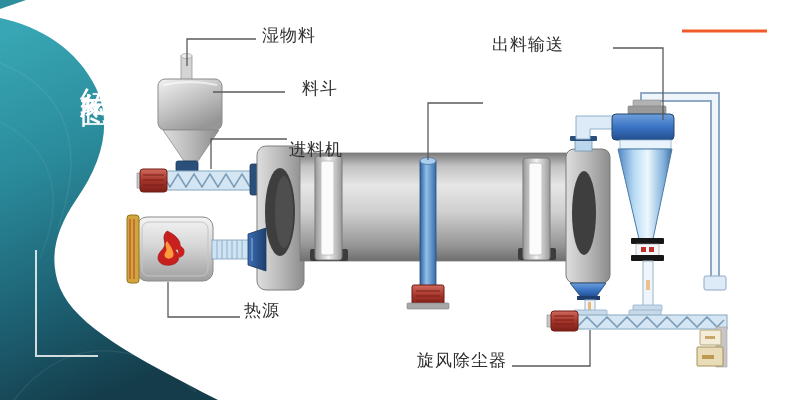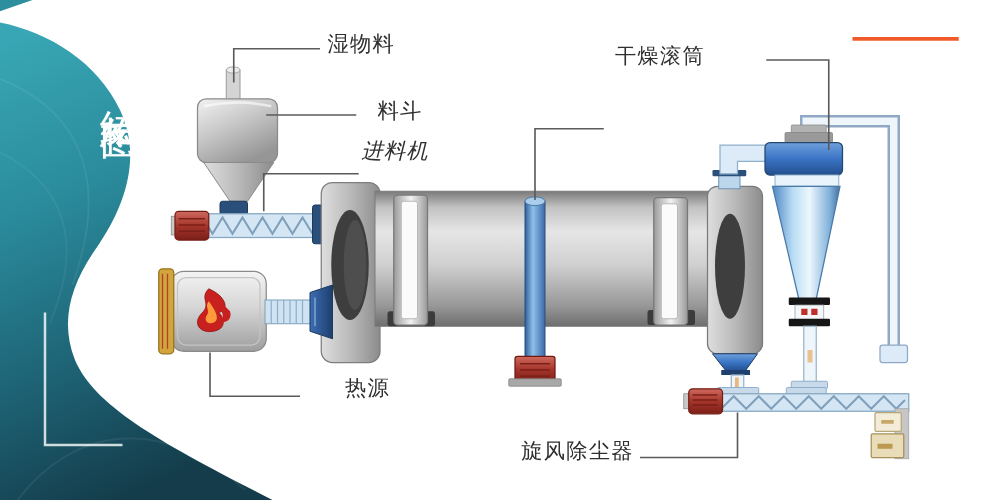--- a/index.html
+++ b/index.html
@@ -12,24 +12,24 @@
     position:absolute;left:74px;top:62px;writing-mode:vertical-rl;
     font-size:31px;letter-spacing:6px;color:#ffffff;font-weight:400;z-index:4;
     text-shadow:0 0 1px rgba(255,255,255,.4);
   }
   .lbl{
     position:absolute;z-index:4;font-size:17px;color:#2f2f2f;letter-spacing:1px;
     white-space:nowrap;line-height:1.1;text-align:center;
   }
   .lbl-wet{left:262px;top:27px;}
   .lbl-hopper{left:302px;top:80px;}
-  .lbl-feeder{left:289px;top:112px;font-style:italic;}
+  .lbl-feeder{left:289px;top:141px;}
   .lbl-drum{left:486px;top:91px;}
   .lbl-cyclone{left:492px;top:36px;}
-  .lbl-heat{left:244px;top:302px;margin-left:32px;}
+  .lbl-heat{left:244px;top:302px;}
   .lbl-out{left:417px;top:352px;}
 </style>
 </head>
 <body>
 
 <div class="canvas">
 
 <svg width="800" height="400" viewBox="0 0 800 400">
   <defs>
     <linearGradient id="tealGrad" x1="0.2" y1="0" x2="0.45" y2="1">
@@ -234,16 +234,16 @@
     <polyline points="168,282 168,317 240,317"></polyline>
     <polyline points="590,330 590,366 512,366"></polyline>
   </g>
 </svg>
 
   <div class="vtitle">结构图</div>
 
   <div class="lbl lbl-wet">湿物料</div>
   <div class="lbl lbl-hopper">料斗</div>
   <div class="lbl lbl-feeder">进料机</div>
-  <div class="lbl lbl-cyclone">干燥滚筒</div>
+  <div class="lbl lbl-cyclone">出料输送</div>
   <div class="lbl lbl-heat">热源</div>
   <div class="lbl lbl-out">旋风除尘器</div>
 </div>
 
 </body></html>

